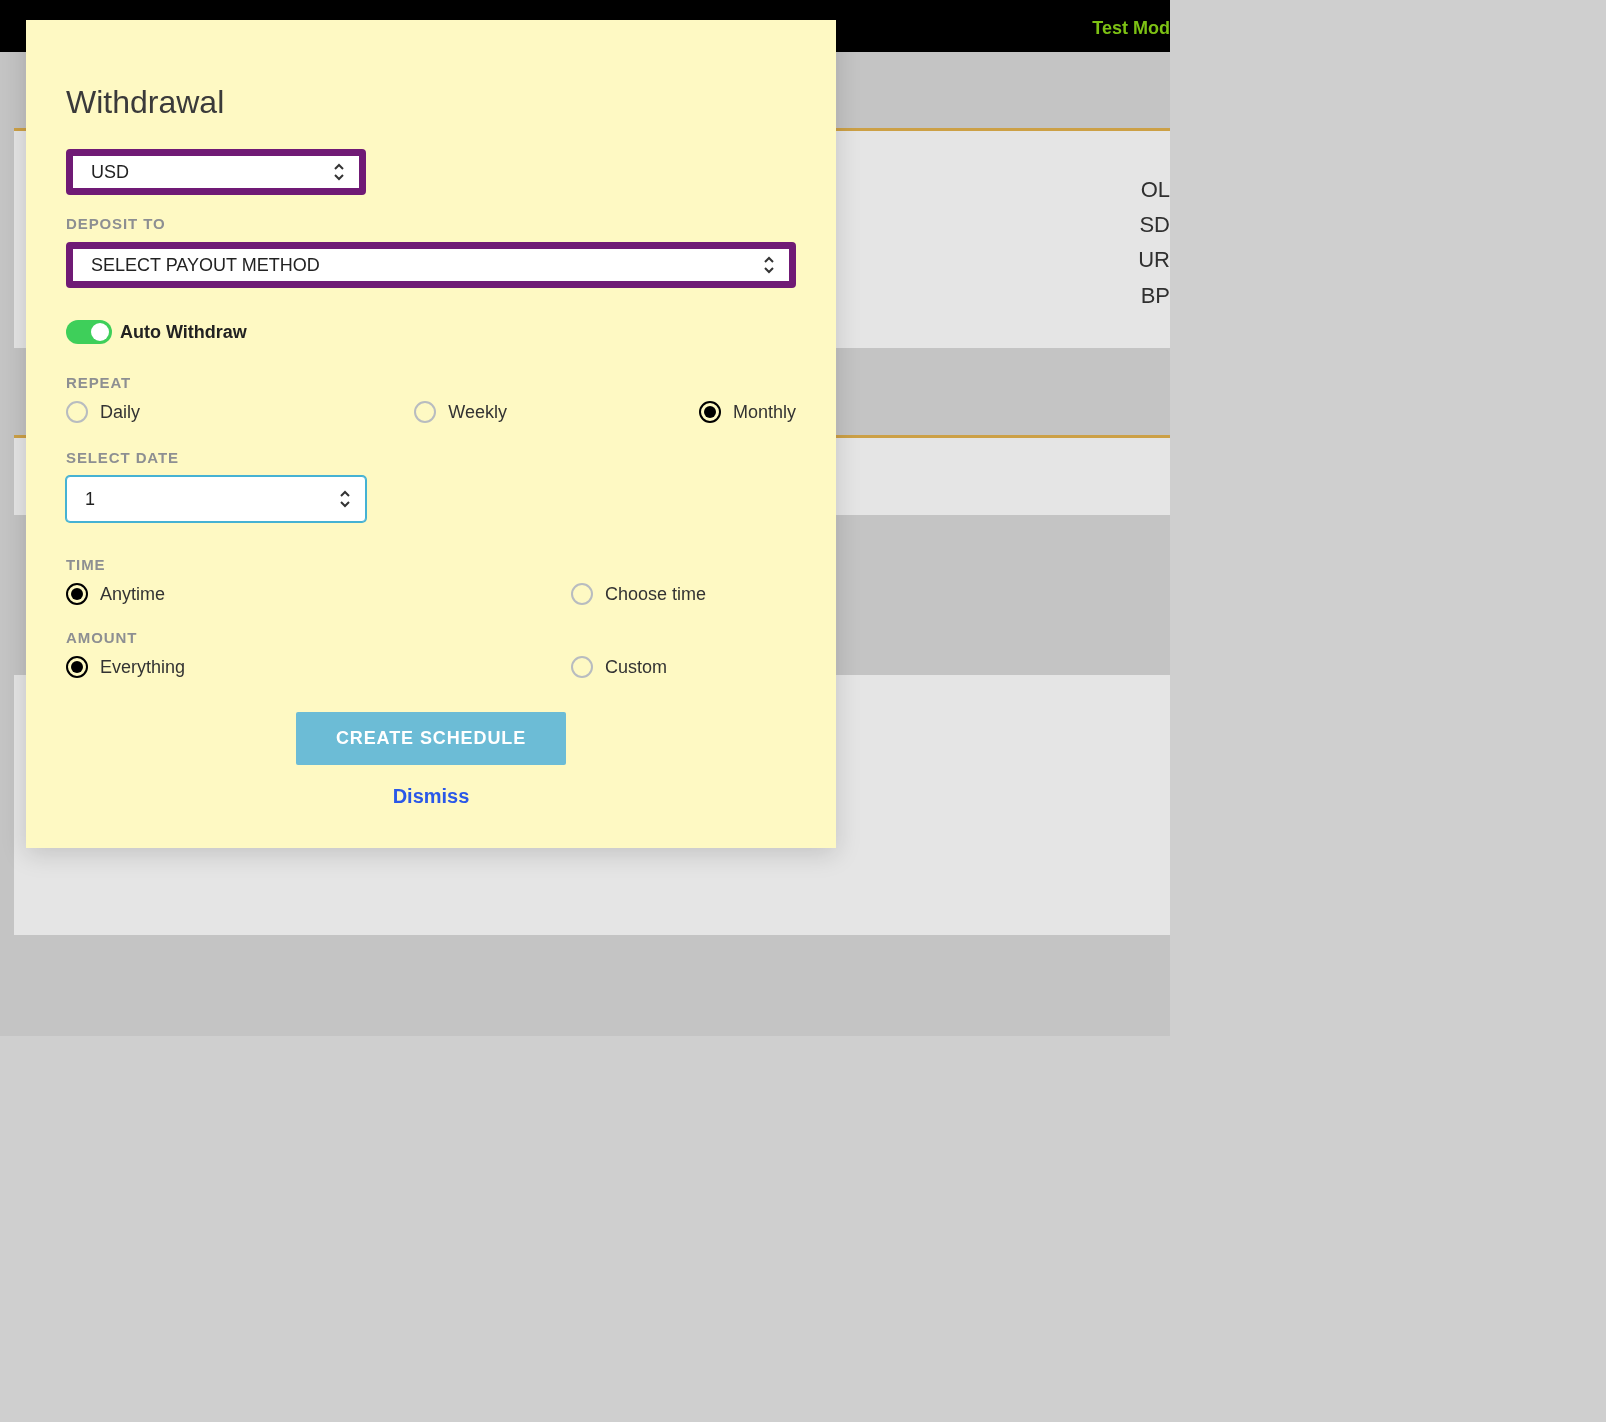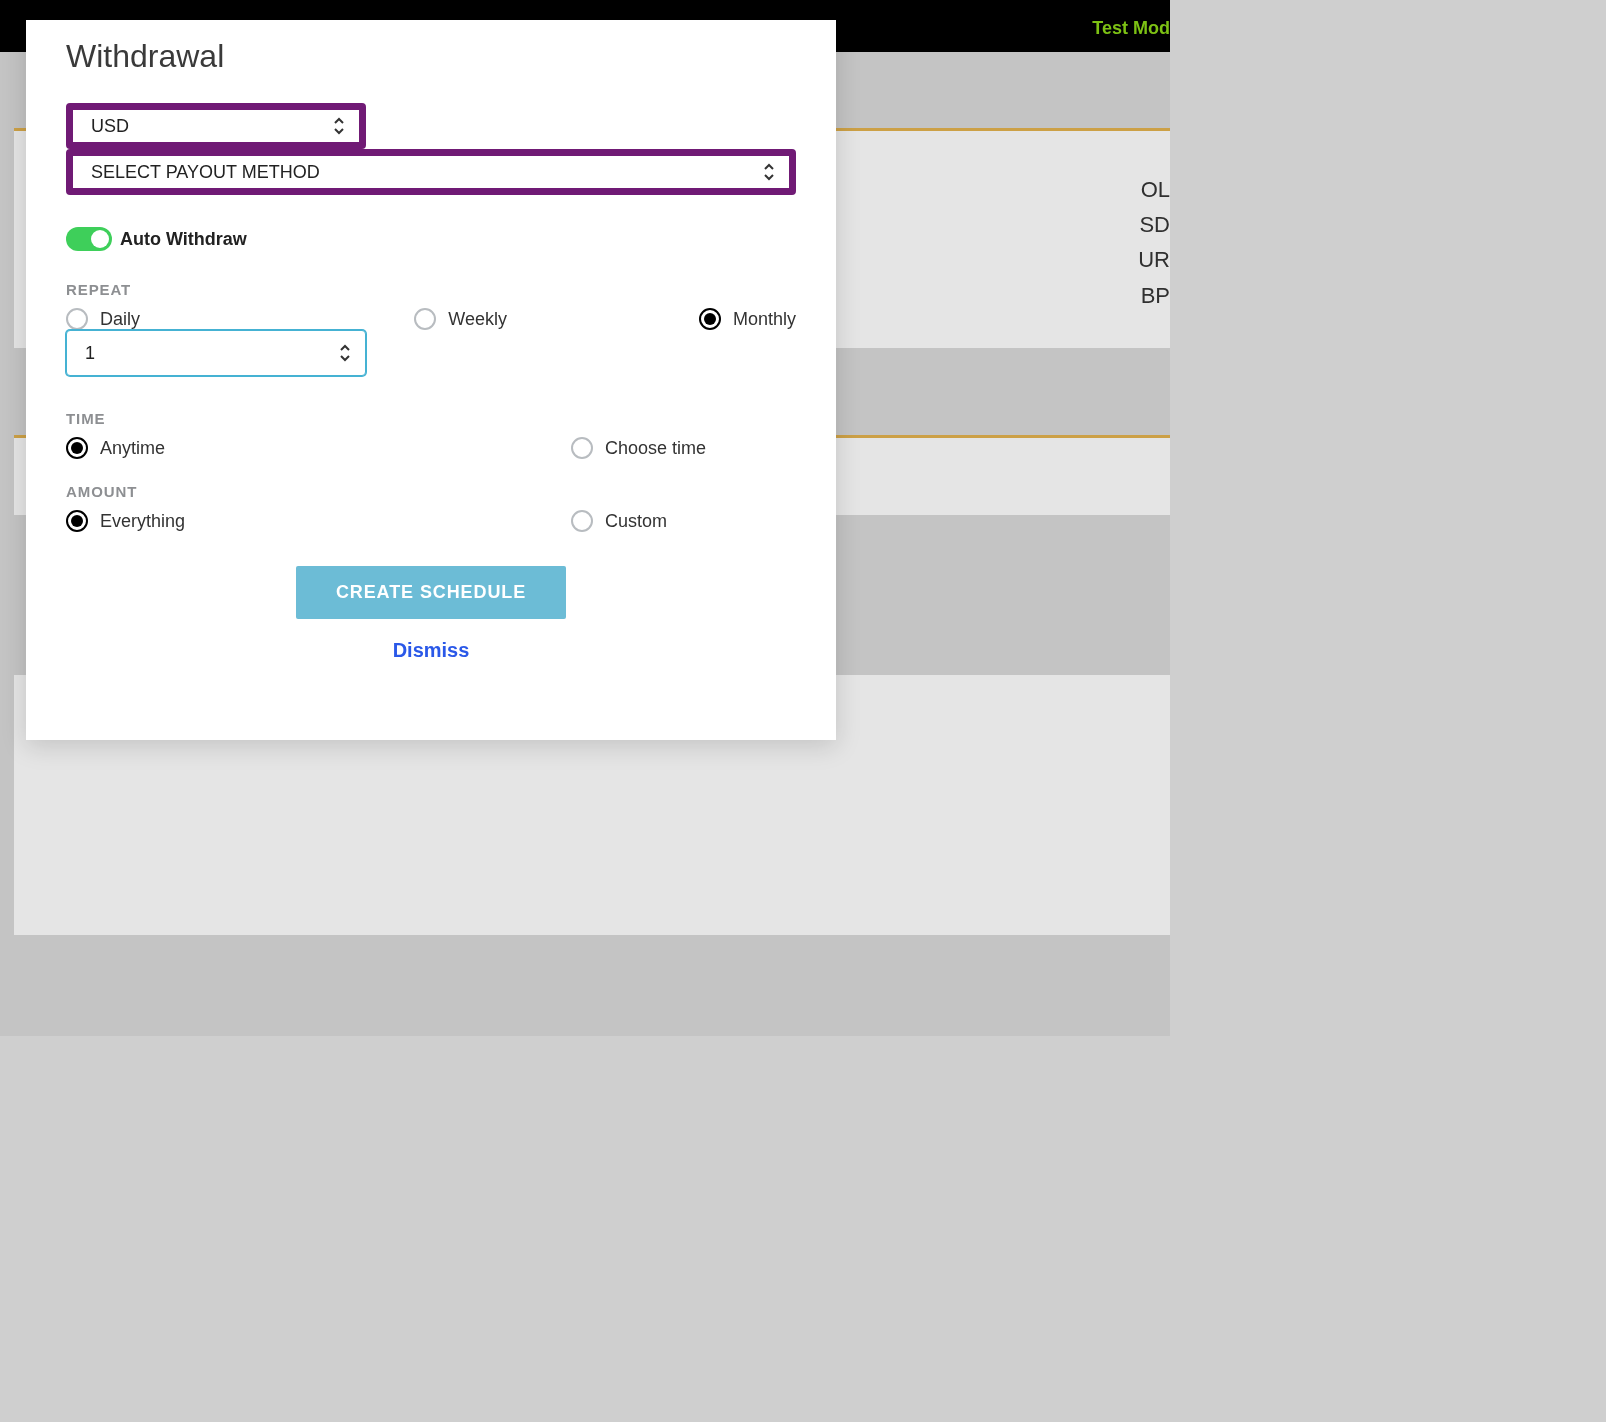--- a/index.html
+++ b/index.html
@@ -60,22 +60,22 @@
     inset: 0;
     background: rgba(0,0,0,0.05);
   }
 
   .modal {
     position: absolute;
     left: 26px;
     top: 20px;
     width: 810px;
     min-height: 720px;
-    background: #ffffff;
-    padding: 18px 40px 40px 40px;
+    background: #fef9c3;
+    padding: 64px 40px 40px 40px;
     box-shadow: 0 6px 24px rgba(0,0,0,0.15);
   }
   .modal h1 {
     font-size: 32px;
     font-weight: 400;
     color: #3a3a3a;
     margin-bottom: 28px;
   }
 
   .section-label {
@@ -241,20 +241,21 @@
       <span class="chevrons">
         <svg viewBox="0 0 12 8">
             <path d="M2 6 L6 2 L10 6"></path>
           </svg>
         <svg viewBox="0 0 12 8">
             <path d="M2 2 L6 6 L10 2"></path>
           </svg>
       </span>
     </div>
 
+    <div class="section-label">DEPOSIT TO</div>
     <div class="select-box full">
       <span>SELECT PAYOUT METHOD</span>
       <span class="chevrons">
         <svg viewBox="0 0 12 8">
             <path d="M2 6 L6 2 L10 6"></path>
           </svg>
         <svg viewBox="0 0 12 8">
             <path d="M2 2 L6 6 L10 2"></path>
           </svg>
       </span>
@@ -274,20 +275,21 @@
       <div class="ritem center">
         <span class="radio"></span>
         <span>Weekly</span>
       </div>
       <div class="ritem right">
         <span class="radio checked"></span>
         <span>Monthly</span>
       </div>
     </div>
 
+    <div class="section-label" style="margin-top:26px">SELECT DATE</div>
     <div class="select-box small focused">
       <span>1</span>
       <span class="chevrons">
         <svg viewBox="0 0 12 8">
             <path d="M2 6 L6 2 L10 6"></path>
           </svg>
         <svg viewBox="0 0 12 8">
             <path d="M2 2 L6 6 L10 2"></path>
           </svg>
       </span>

